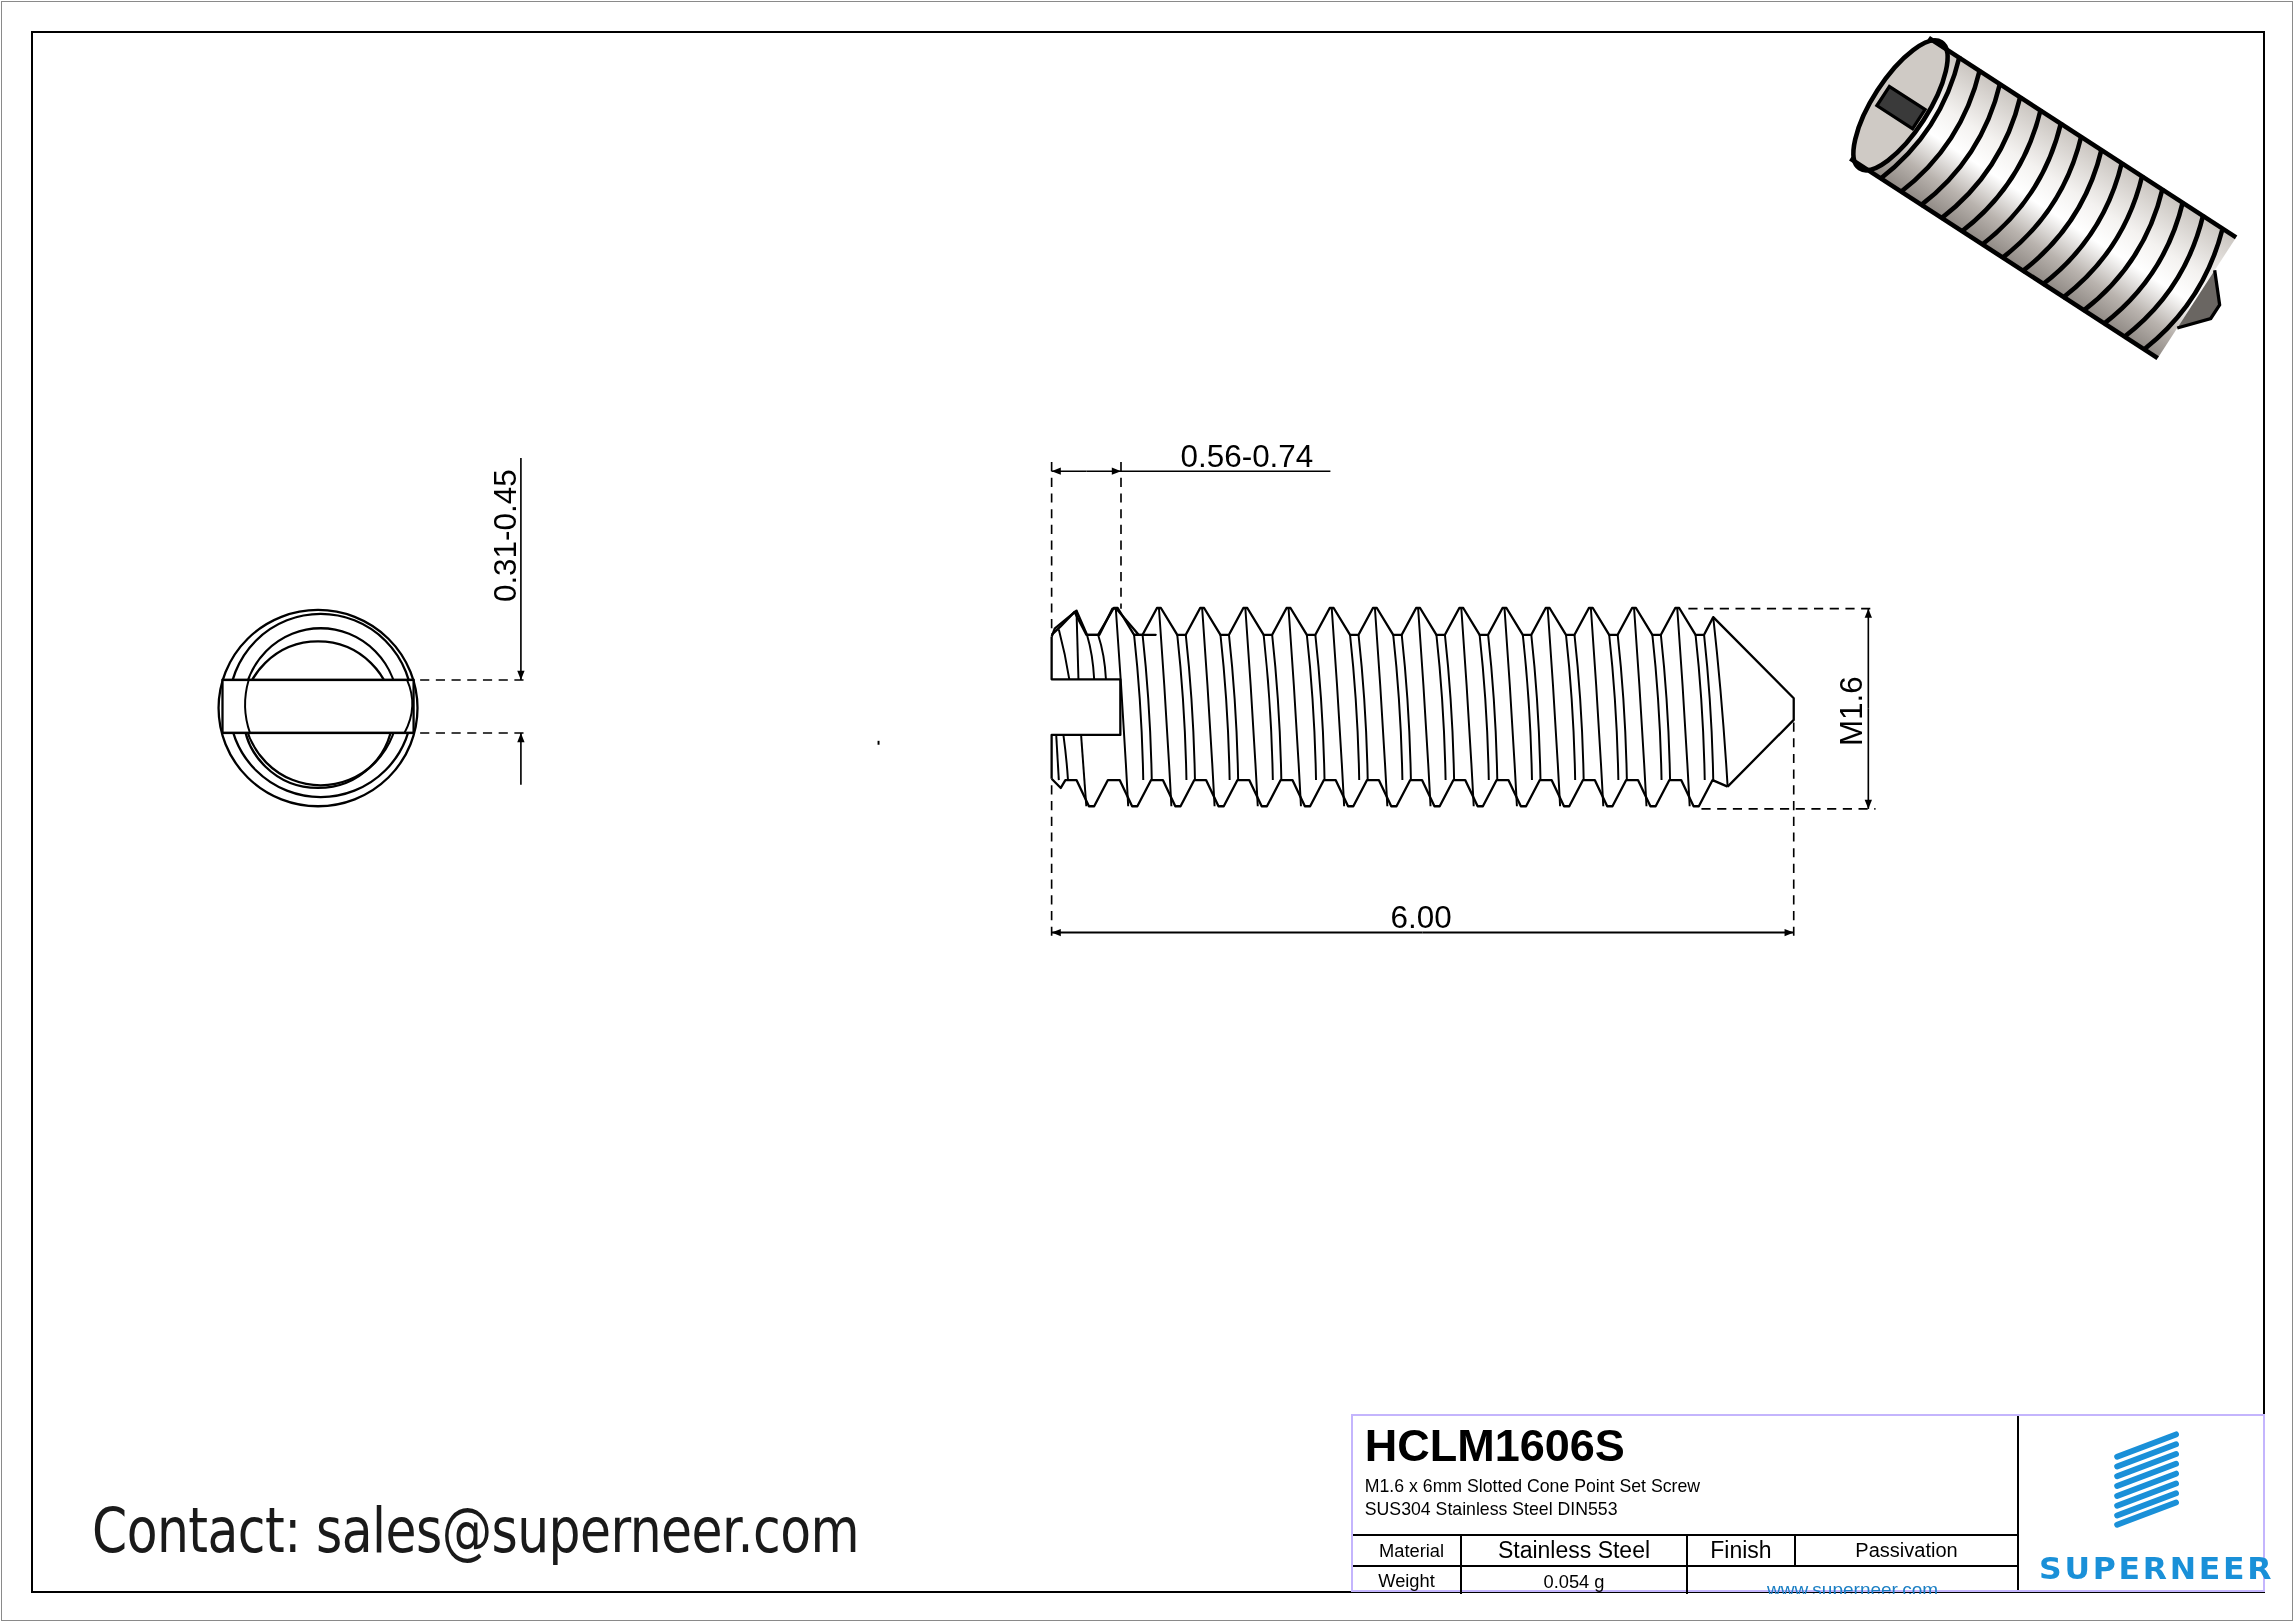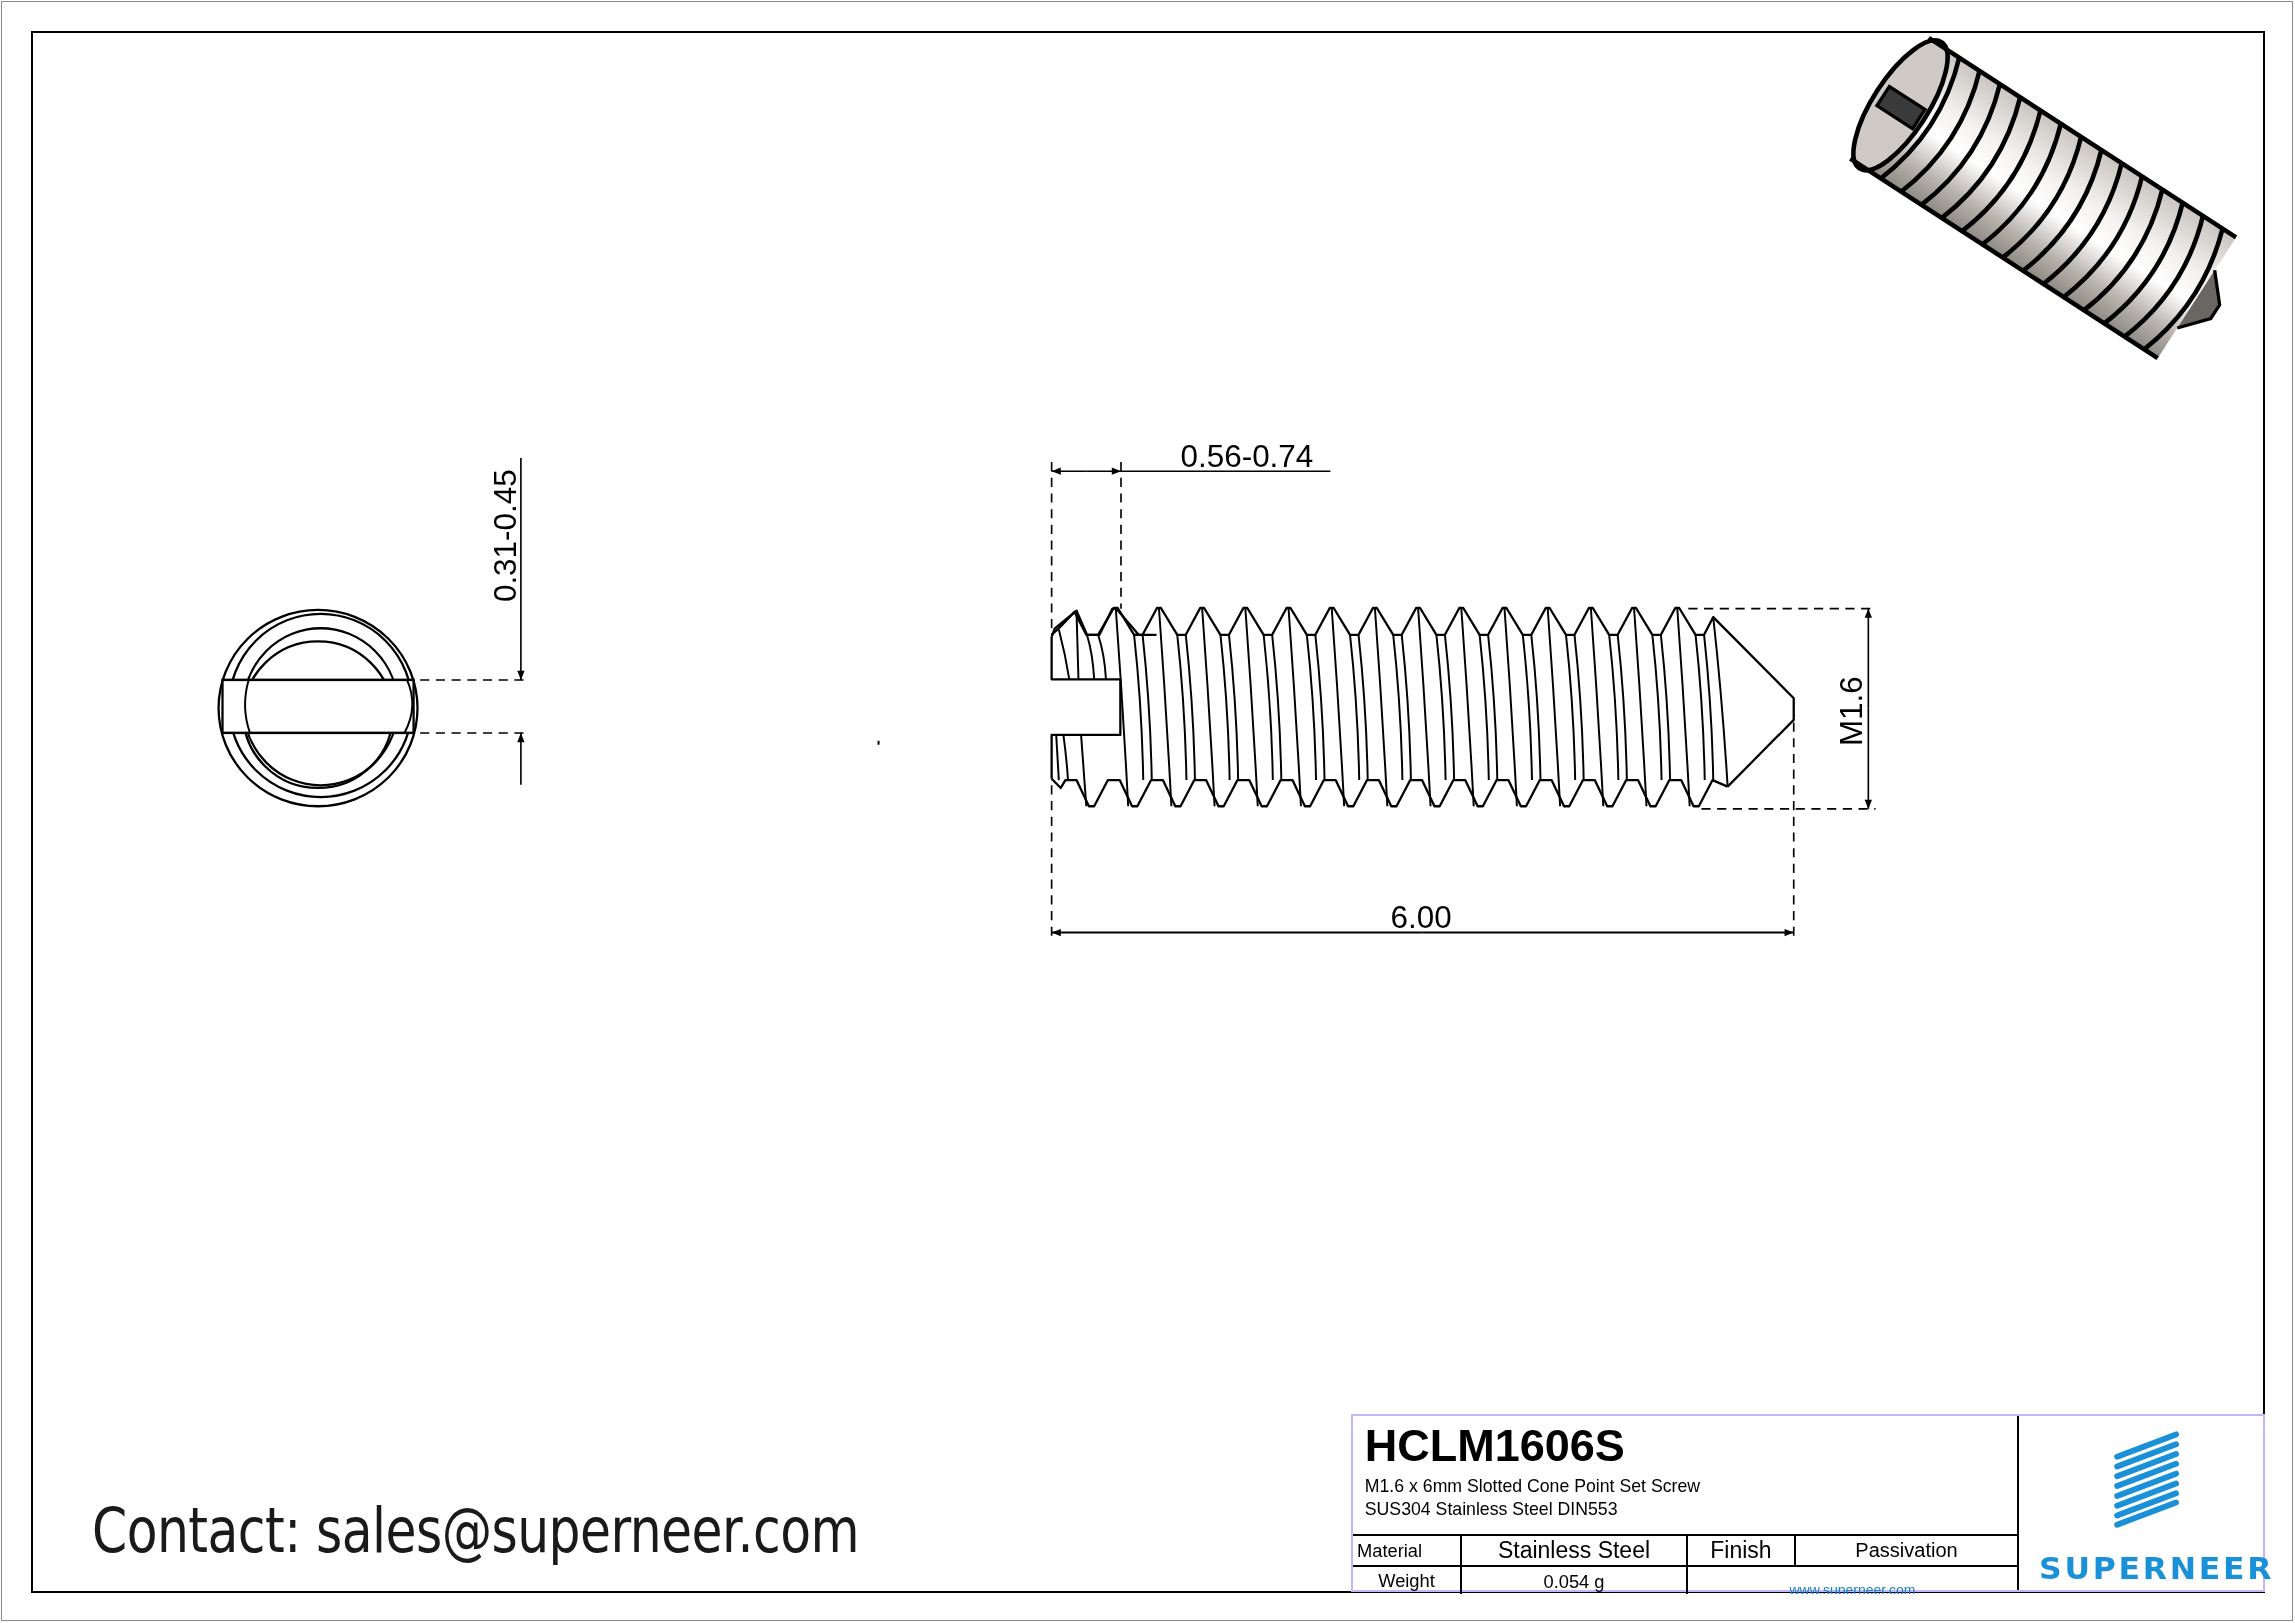--- a/index.html
+++ b/index.html
@@ -16,27 +16,27 @@
   .tb-code { position:absolute; left:11.8px; top:6.5px; font-size:45px; font-weight:bold; color:#000; line-height:1; }
   .tb-sub { position:absolute; left:11.8px; font-size:17.7px; color:#000; line-height:1; white-space:nowrap; }
   .tb-sub.l1 { top:62px; }
   .tb-sub.l2 { top:85px; }
   .tb-grid { position:absolute; left:0; top:118px; width:100%; height:58px; border-top:2px solid #000; box-sizing:border-box; }
   .tb-row { position:absolute; left:0; width:100%; display:flex; }
   .tb-row.r1 { top:0; height:29px; border-bottom:2px solid #000; }
   .tb-row.r2 { top:31px; height:27px; }
   .cell { box-sizing:border-box; border-right:2px solid #000; display:flex; align-items:center; justify-content:center; font-size:19.6px; color:#000; white-space:nowrap; overflow:hidden; }
   .cell:last-child { border-right:none; }
-  .c-mat-l { width:109px; justify-content:flex-start; padding-left:4px; font-size:18.3px; }
+  .c-mat-l { width:109px; justify-content:flex-start; padding-left:26px; font-size:18.3px; }
   .c-mat-v { width:226px; font-size:23px; }
   .c-fin-l { width:108px; font-size:23px; }
   .c-fin-v { flex:1; font-size:20px; }
   .c-w-l { width:109px; font-size:18.3px; }
   .c-w-v { width:226px; font-size:18.3px; padding-top:3.9px; }
-  .c-url { flex:1; font-size:14px; color:#1b7fc4; padding-top:19px;text-decoration:underline; }
+  .c-url { flex:1; font-size:19px; color:#1b7fc4; padding-top:19px;text-decoration:underline; }
   .tb-logo { position:absolute; left:666px; top:0; right:0; height:100%; }
   .logo-word { position:absolute; left:19.6px; top:135px; font-family:"DejaVu Sans", sans-serif; font-weight:bold; font-size:30px; letter-spacing:2.6px; color:#1a90d8; white-space:nowrap; transform-origin:left top; transform:scaleX(1.05); }
 </style>
 </head>
 <body>
 
 <div id="sheet">
   <div class="outer-frame"></div>
   <div class="inner-frame"></div>
 

